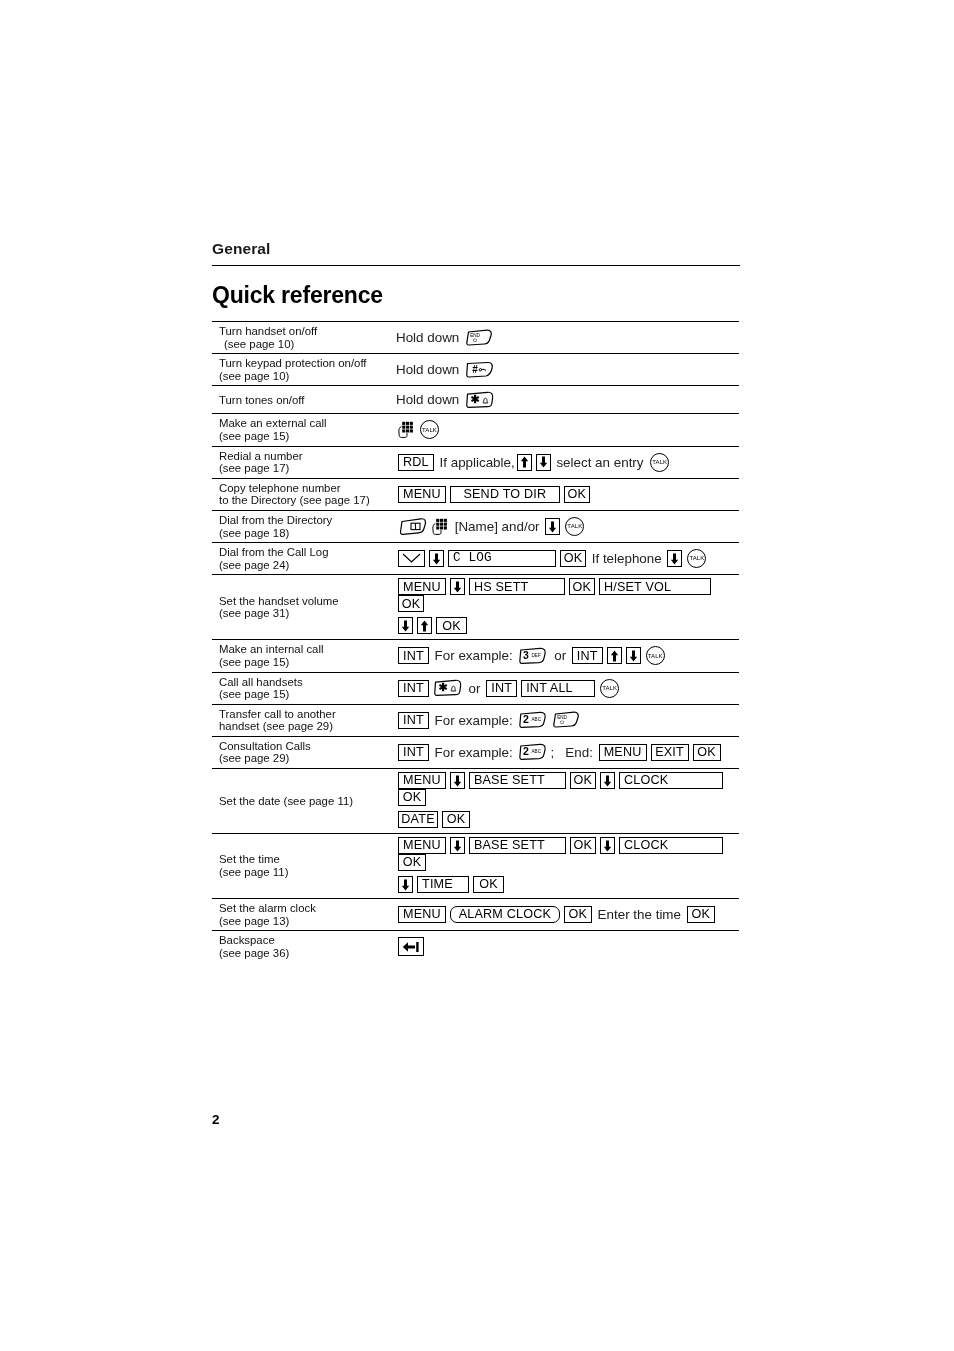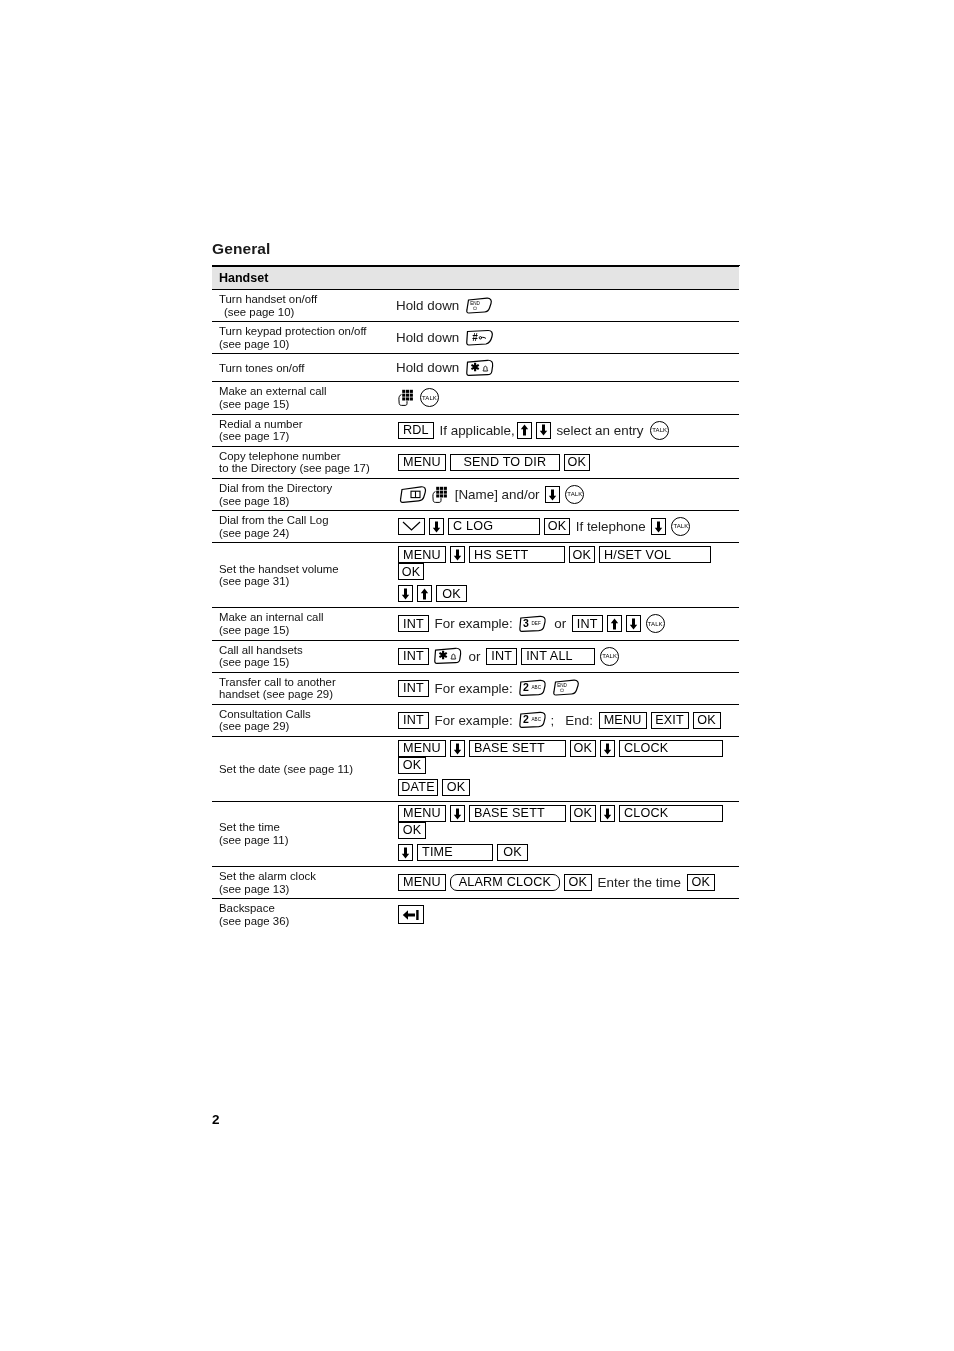--- a/index.html
+++ b/index.html
@@ -177,30 +177,28 @@
   }
 </style>
 </head>
 <body>
 
 <div class="page">
 
   <div class="section-label">General</div>
   <div class="rule"></div>
 
+  <h1 class="page-title">Quick reference</h1>
 
   <table class="qr tbl-top">
     <colgroup>
         <col style="width:181px">
         <col style="width:346px">
       </colgroup>
     <tbody id="qr-body">
-      <tr class="hdr">
-        <td colspan="2">Handset</td>
-      </tr>
     <tr class="row">
           <td class="lbl"><span>Turn handset on/off</span><span class="l2 ind">(see page 10)</span></td>
           <td class="act">
             <div class="aline">
               <span class="w">Hold down </span>
               <span class="pkey">
                 <svg width="27" height="18" viewBox="0 0 27 18">
                   <path d="M2.5,3 L21,1.2 C24.5,1 26,3.5 25,6.5 L23.5,11 C22.8,13.2 21,14.8 18.5,15 L3,16 C1.2,16.1 0.4,14.8 0.9,13 L2.5,3 Z" fill="#fff" stroke="#000" stroke-width="1.2"></path>
                   <text x="9" y="8" font-size="4.6" font-family="&quot;Liberation Sans&quot;, sans-serif" text-anchor="middle" fill="#000">END</text>
                   <text x="9" y="13" font-size="5" font-family="&quot;Liberation Sans&quot;, sans-serif" text-anchor="middle" fill="#000">⏻</text>
@@ -335,21 +333,21 @@
               <span class="env">
                 <svg width="19" height="11" viewBox="0 0 19 11">
                   <path d="M1,1 L9.5,9 L18,1" fill="none" stroke="#000" stroke-width="1.2"></path>
                 </svg>
               </span>
               <span class="arrowbox">
                 <svg width="9" height="12" viewBox="0 0 9 12">
                   <path d="M4.5,11.5 L0.8,6.8 L3,6.8 L3,0.5 L6,0.5 L6,6.8 L8.2,6.8 Z" fill="#000"></path>
                 </svg>
               </span>
-              <span class="key wide" style="width: 92px;">C LOG</span>
+              <span class="key wide" style="width: 108px; font-family: Liberation Mono, monospace;">C LOG</span>
               <span class="key" style="width: 26px;">OK</span>
               <span class="w"> If telephone </span>
               <span class="arrowbox">
                 <svg width="9" height="12" viewBox="0 0 9 12">
                   <path d="M4.5,11.5 L0.8,6.8 L3,6.8 L3,0.5 L6,0.5 L6,6.8 L8.2,6.8 Z" fill="#000"></path>
                 </svg>
               </span>
               <span class="talk">TALK</span>
             </div>
           </td>
@@ -520,21 +518,21 @@
               </span>
               <span class="key wide" style="width: 104px;">CLOCK</span>
               <span class="key" style="width: 28px;">OK</span>
             </div>
             <div class="aline">
               <span class="arrowbox">
                 <svg width="9" height="12" viewBox="0 0 9 12">
                   <path d="M4.5,11.5 L0.8,6.8 L3,6.8 L3,0.5 L6,0.5 L6,6.8 L8.2,6.8 Z" fill="#000"></path>
                 </svg>
               </span>
-              <span class="key wide" style="width: 76px;">TIME</span>
+              <span class="key wide" style="width: 52px;">TIME</span>
               <span class="key" style="width: 31px;">OK</span>
             </div>
           </td>
         </tr>
         <tr class="row">
           <td class="lbl"><span>Set the alarm clock</span><span class="l2">(see page 13)</span></td>
           <td class="act">
             <div class="aline">
               <span class="key">MENU</span>
               <span class="key" style="width: 110px; border-radius: 7px;">ALARM CLOCK</span>

